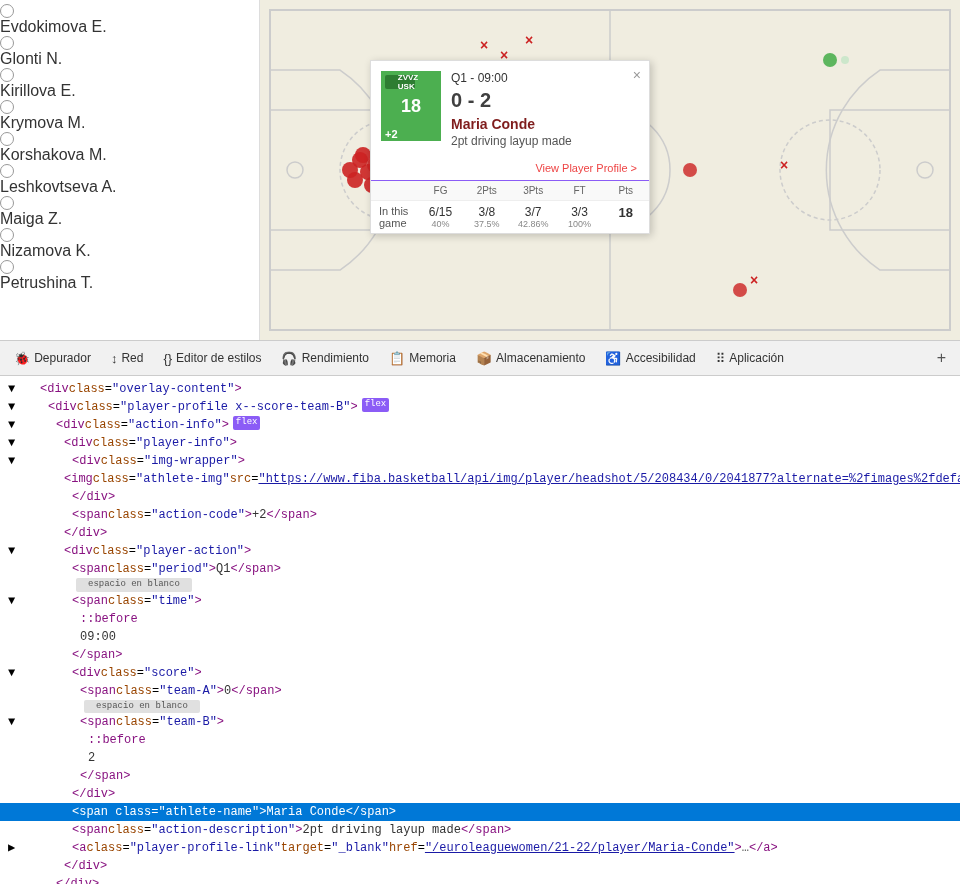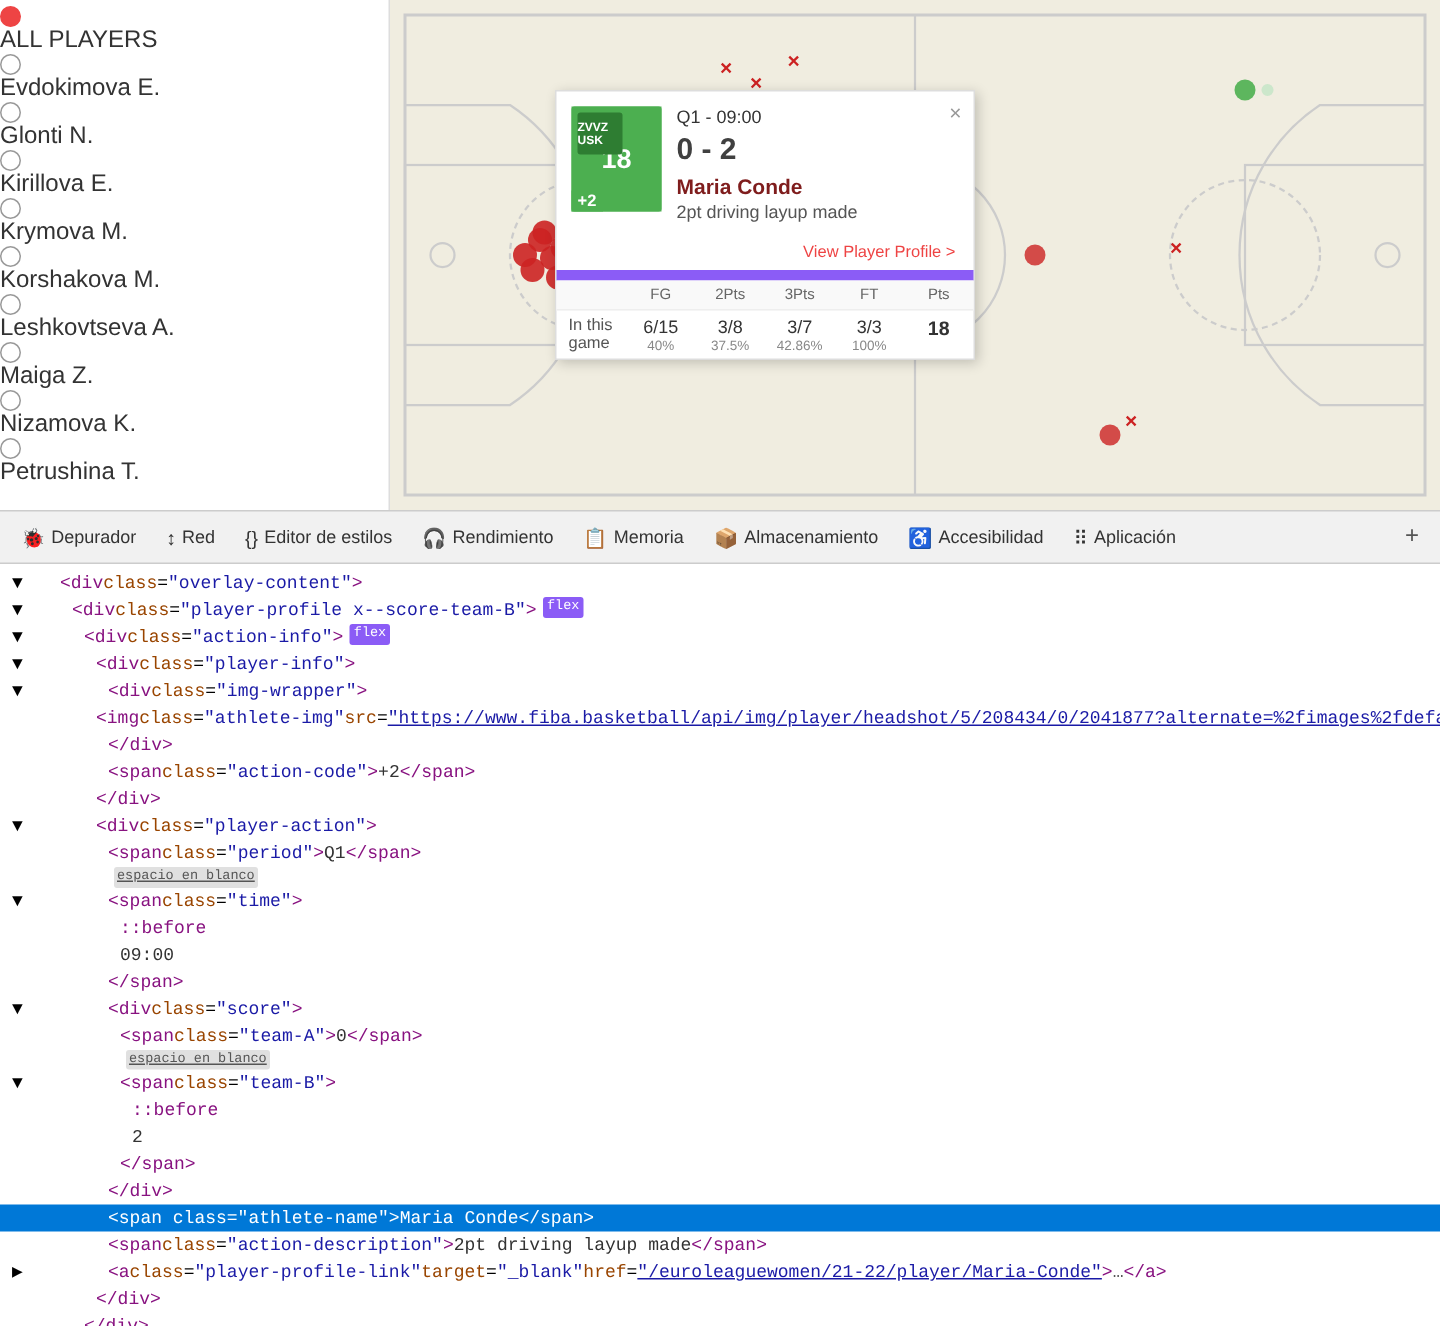--- a/index.html
+++ b/index.html
@@ -133,21 +133,21 @@
     .popup-profile-link {
       text-align: right;
       padding: 0 10px 6px;
       font-size: 11px;
       color: #e44;
       cursor: pointer;
     }
     .popup-profile-link span { margin-right: 2px; }
     .popup-stats-table {
       width: 100%;
-      border-top: 7px solid #8b5cf6;
+      border-top: 1px solid #8b5cf6;
     }
     .stats-header-row, .stats-data-row {
       display: grid;
       grid-template-columns: 1fr 1fr 1fr 1fr 1fr 1fr;
       text-align: center;
     }
     .stats-header-row {
       background: #f9f9f9;
       padding: 4px 0;
       font-size: 10px;
@@ -243,41 +243,36 @@
       padding: 0 3px;
       border-radius: 2px;
       margin-left: 4px;
       vertical-align: middle;
     }
     .whitespace-badge {
       display: inline-block;
       background: #e0e0e0;
       color: #555;
       font-size: 9px;
-      padding: 0 2px;
+      padding: 0 12px;
       border-radius: 2px;
       margin-left: 4px;
       vertical-align: middle;
-      text-decoration: underline;
     }
     .pseudo-elem { color: #881280; }
     .link-text { color: #1a1aa6; text-decoration: underline; cursor: pointer; }
     .ellipsis { color: #555; }
   </style>
 </head>
 <body>
 
 <div class="top-section">
 
   <div class="player-list">
 
-    <div class="player-row">
-      <div class="player-radio" style="background:#e44;border-color:#e44;"></div>
-      <span class="player-name">ALL PLAYERS</span>
-    </div>
     <div class="player-row">
       <div class="player-radio"></div>
       <span class="player-name">Evdokimova E.</span>
     </div>
     <div class="player-row">
       <div class="player-radio"></div>
       <span class="player-name">Glonti N.</span>
     </div>
     <div class="player-row">
       <div class="player-radio"></div>
@@ -372,21 +367,21 @@
     <div class="player-popup">
       <span class="popup-close">×</span>
 
       <div class="popup-header">
 
         <div class="popup-img-wrapper">
           <div class="popup-img-placeholder">
 
             <div style="background:#4caf50;width:60px;height:70px;display:flex;align-items:center;justify-content:center;position:relative;">
               <span style="color:white;font-size:18px;font-weight:bold;">18</span>
-              <div style="position:absolute;top:4px;left:4px;background:#2e7d32;width:30px;height:28px;border-radius:2px;display:flex;align-items:center;">
+              <div style="position:absolute;top:4px;left:4px;background:#2e7d32;width:30px;height:14px;border-radius:2px;display:flex;align-items:center;justify-content:center;padding-left:16px;">
                 <span style="color:white;font-size:8px;font-weight:bold;">ZVVZ USK</span>
               </div>
             </div>
             <div class="action-code-badge">+2</div>
           </div>
         </div>
 
         <div class="popup-info">
           <div class="popup-period-time">
             <span>Q1</span> - <span>09:00</span>

